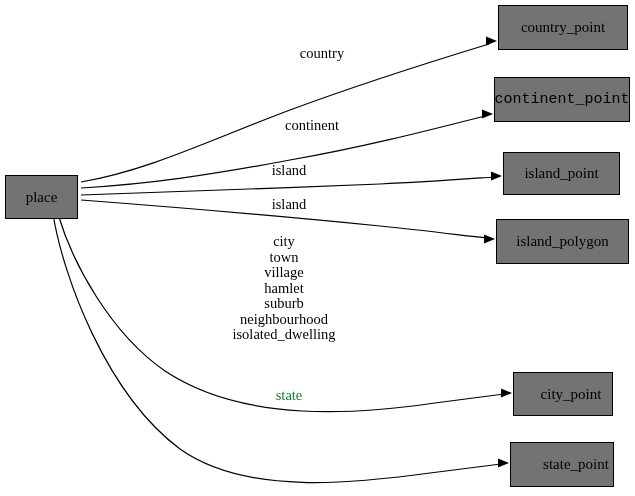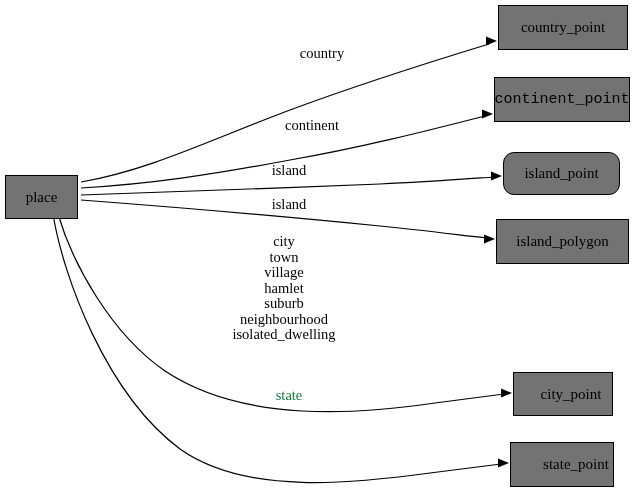--- a/index.html
+++ b/index.html
@@ -66,21 +66,21 @@
   <div id="node-layer">
       <div class="node" style="left: 5px; top: 175px; width: 73px; height: 44px; border-color: rgb(0, 0, 0); color: rgb(0, 0, 0);">
         <span>place</span>
       </div>
       <div class="node" style="left: 498px; top: 5px; width: 130px; height: 45px; border-color: rgb(0, 0, 0); color: rgb(0, 0, 0);">
         <span>country_point</span>
       </div>
       <div class="node" style="left: 494px; top: 77px; width: 136px; height: 45px; border-color: rgb(0, 0, 0); color: rgb(0, 0, 0); font-family: Liberation Mono, monospace;">
         <span>continent_point</span>
       </div>
-      <div class="node" style="left: 503px; top: 152px; width: 117px; height: 43px; border-color: rgb(0, 0, 0); color: rgb(0, 0, 0); border-radius: 11px;">
+      <div class="node" style="left: 503px; top: 152px; width: 117px; height: 43px; border-color: rgb(0, 0, 0); color: rgb(0, 0, 0);">
         <span>island_point</span>
       </div>
       <div class="node" style="left: 496px; top: 219px; width: 133px; height: 45px; border-color: rgb(0, 0, 0); color: rgb(0, 0, 0);">
         <span>island_polygon</span>
       </div>
       <div class="node" style="left: 513px; top: 372px; width: 100px; height: 44px; border-color: rgb(0, 0, 0); color: rgb(0, 0, 0); padding-left: 16px;">
         <span>city_point</span>
       </div>
       <div class="node" style="left: 510px; top: 442px; width: 104px; height: 45px; border-color: rgb(0, 0, 0); color: rgb(0, 0, 0); padding-left: 28px;">
         <span>state_point</span>

